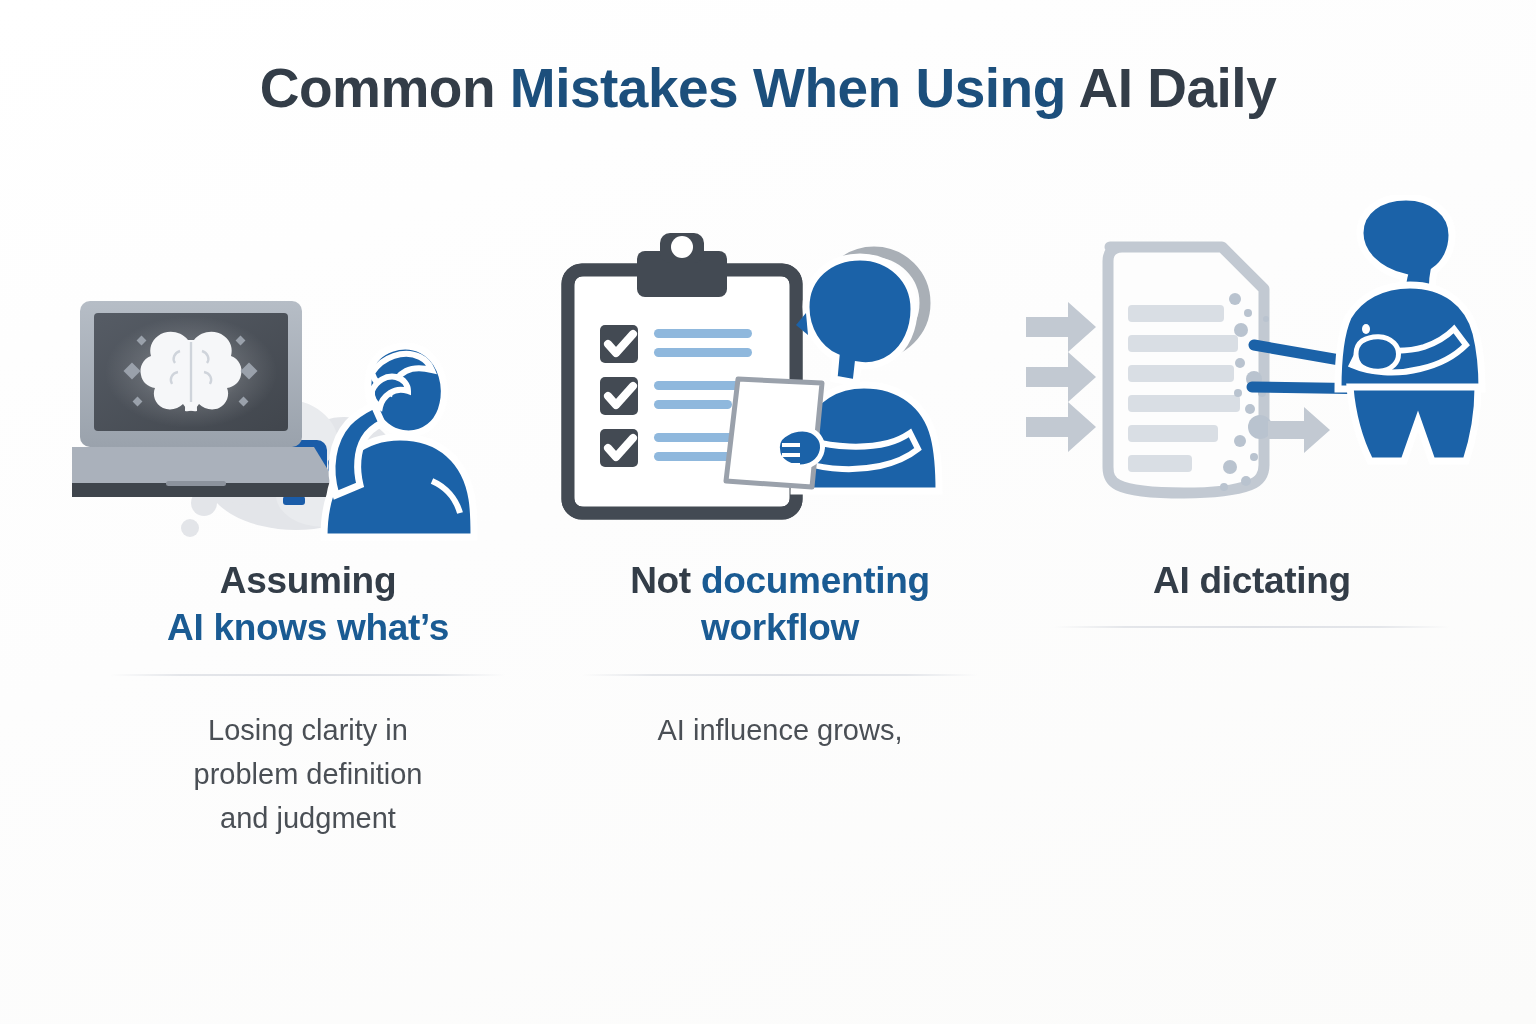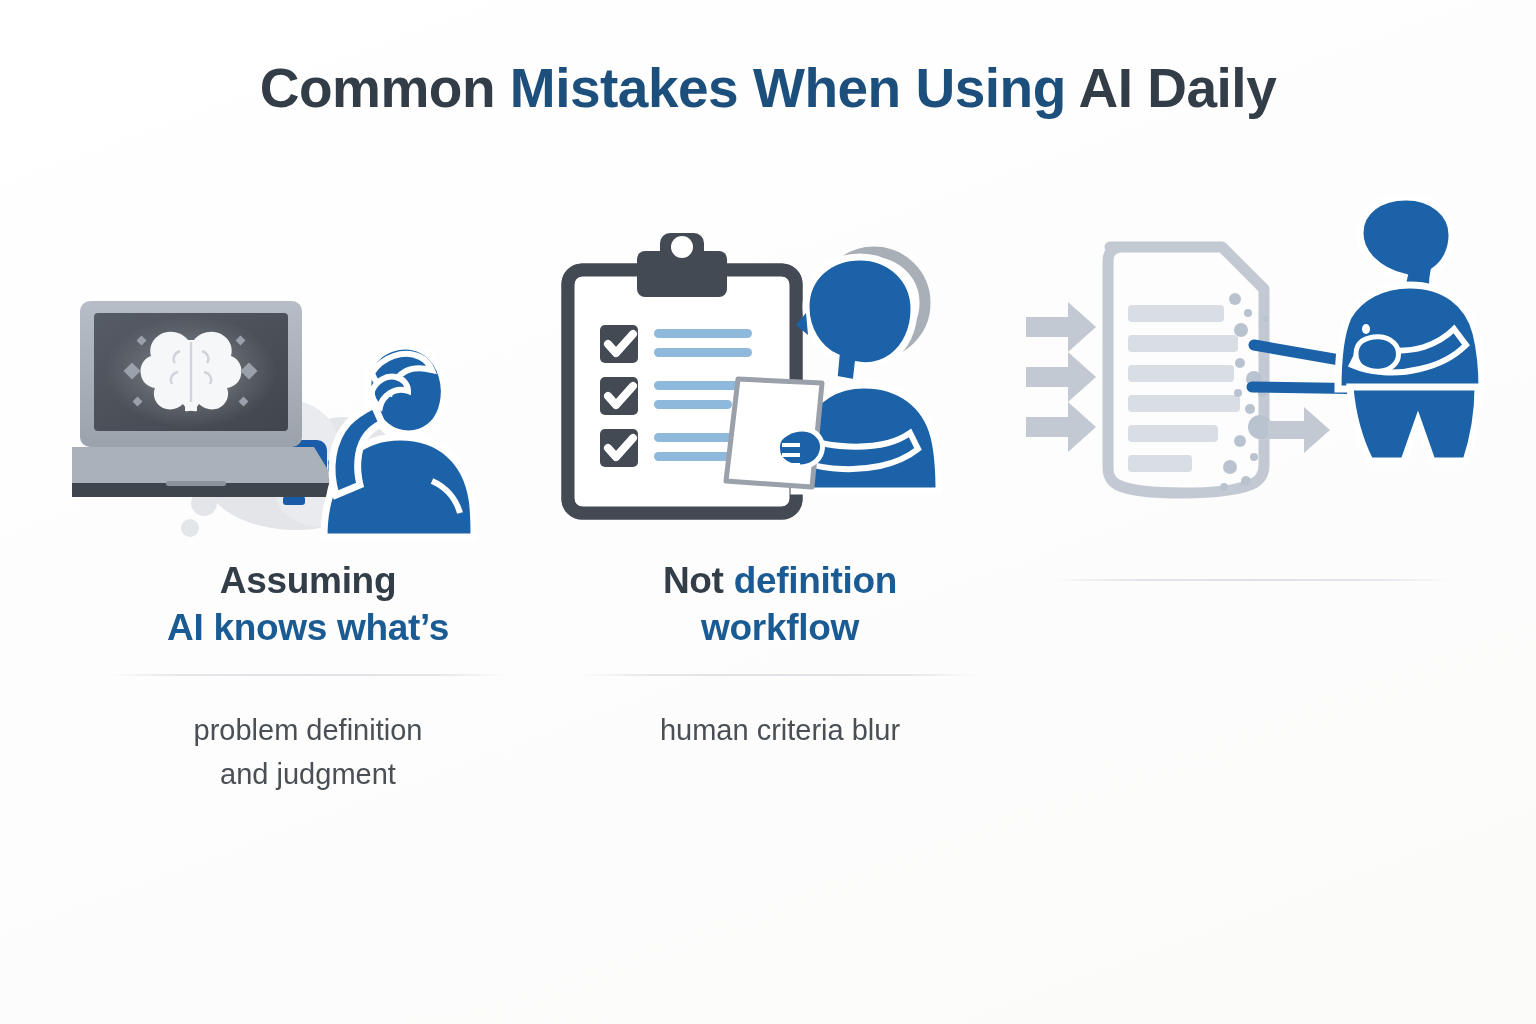--- a/index.html
+++ b/index.html
@@ -215,20 +215,21 @@
       </div>
 
       <div class="heading">
         <div class="l1">Assuming</div>
         <div class="l2">AI knows what’s</div>
       </div>
 
       <div class="hr"></div>
 
       <div class="body-text">
+        <div>Losing clarity in</div>
         <div>problem definition</div>
         <div>and judgment</div>
       </div>
     </div>
 
     <div class="col-divider"></div>
 
     <div class="col">
       <div class="art">
         <svg width="472" height="360" viewBox="0 0 472 360" xmlns="http://www.w3.org/2000/svg">
@@ -287,28 +288,28 @@
             <g stroke="#ffffff" stroke-width="4" fill="none">
               <path d="M238 250h18"></path>
               <path d="M238 260h18"></path>
               <path d="M240 270h16"></path>
             </g>
           </g>
         </svg>
       </div>
 
       <div class="heading">
-        <div><span class="l1">Not </span><span class="l2">definition</span></div>
+        <div><span class="l1">Not </span><span class="l2">documenting</span></div>
         <div class="l2">workflow</div>
       </div>
 
       <div class="hr"></div>
 
       <div class="body-text">
-        <div>human criteria blur</div>
+        <div>AI influence grows,</div>
       </div>
     </div>
 
     <div class="col-divider"></div>
 
     <div class="col">
       <div class="art">
         <svg width="472" height="360" viewBox="0 0 472 360" xmlns="http://www.w3.org/2000/svg">
 
           <g fill="#c2c9d2">
@@ -367,20 +368,21 @@
 
             <path d="M346 150c18 6 42 8 62 2 12-4 22-10 30-18l12 16c-12 12-28 20-46 24-24 6-50 4-68-4z" fill="#1b62a8" stroke="#ffffff" stroke-width="6"></path>
 
             <path d="M346 146c10-6 24-6 32 2 6 6 6 16 0 22-8 8-22 8-32 2-8-6-8-20 0-26z" fill="#1b62a8" stroke="#ffffff" stroke-width="5"></path>
             <ellipse cx="350" cy="134" rx="4" ry="5" fill="#ffffff"></ellipse>
           </g>
         </svg>
       </div>
 
       <div class="heading">
+        <div class="l1">AI dictating</div>
       </div>
 
       <div class="hr"></div>
 
     </div>
 
   </div>
 </div>
 
 </body></html>

